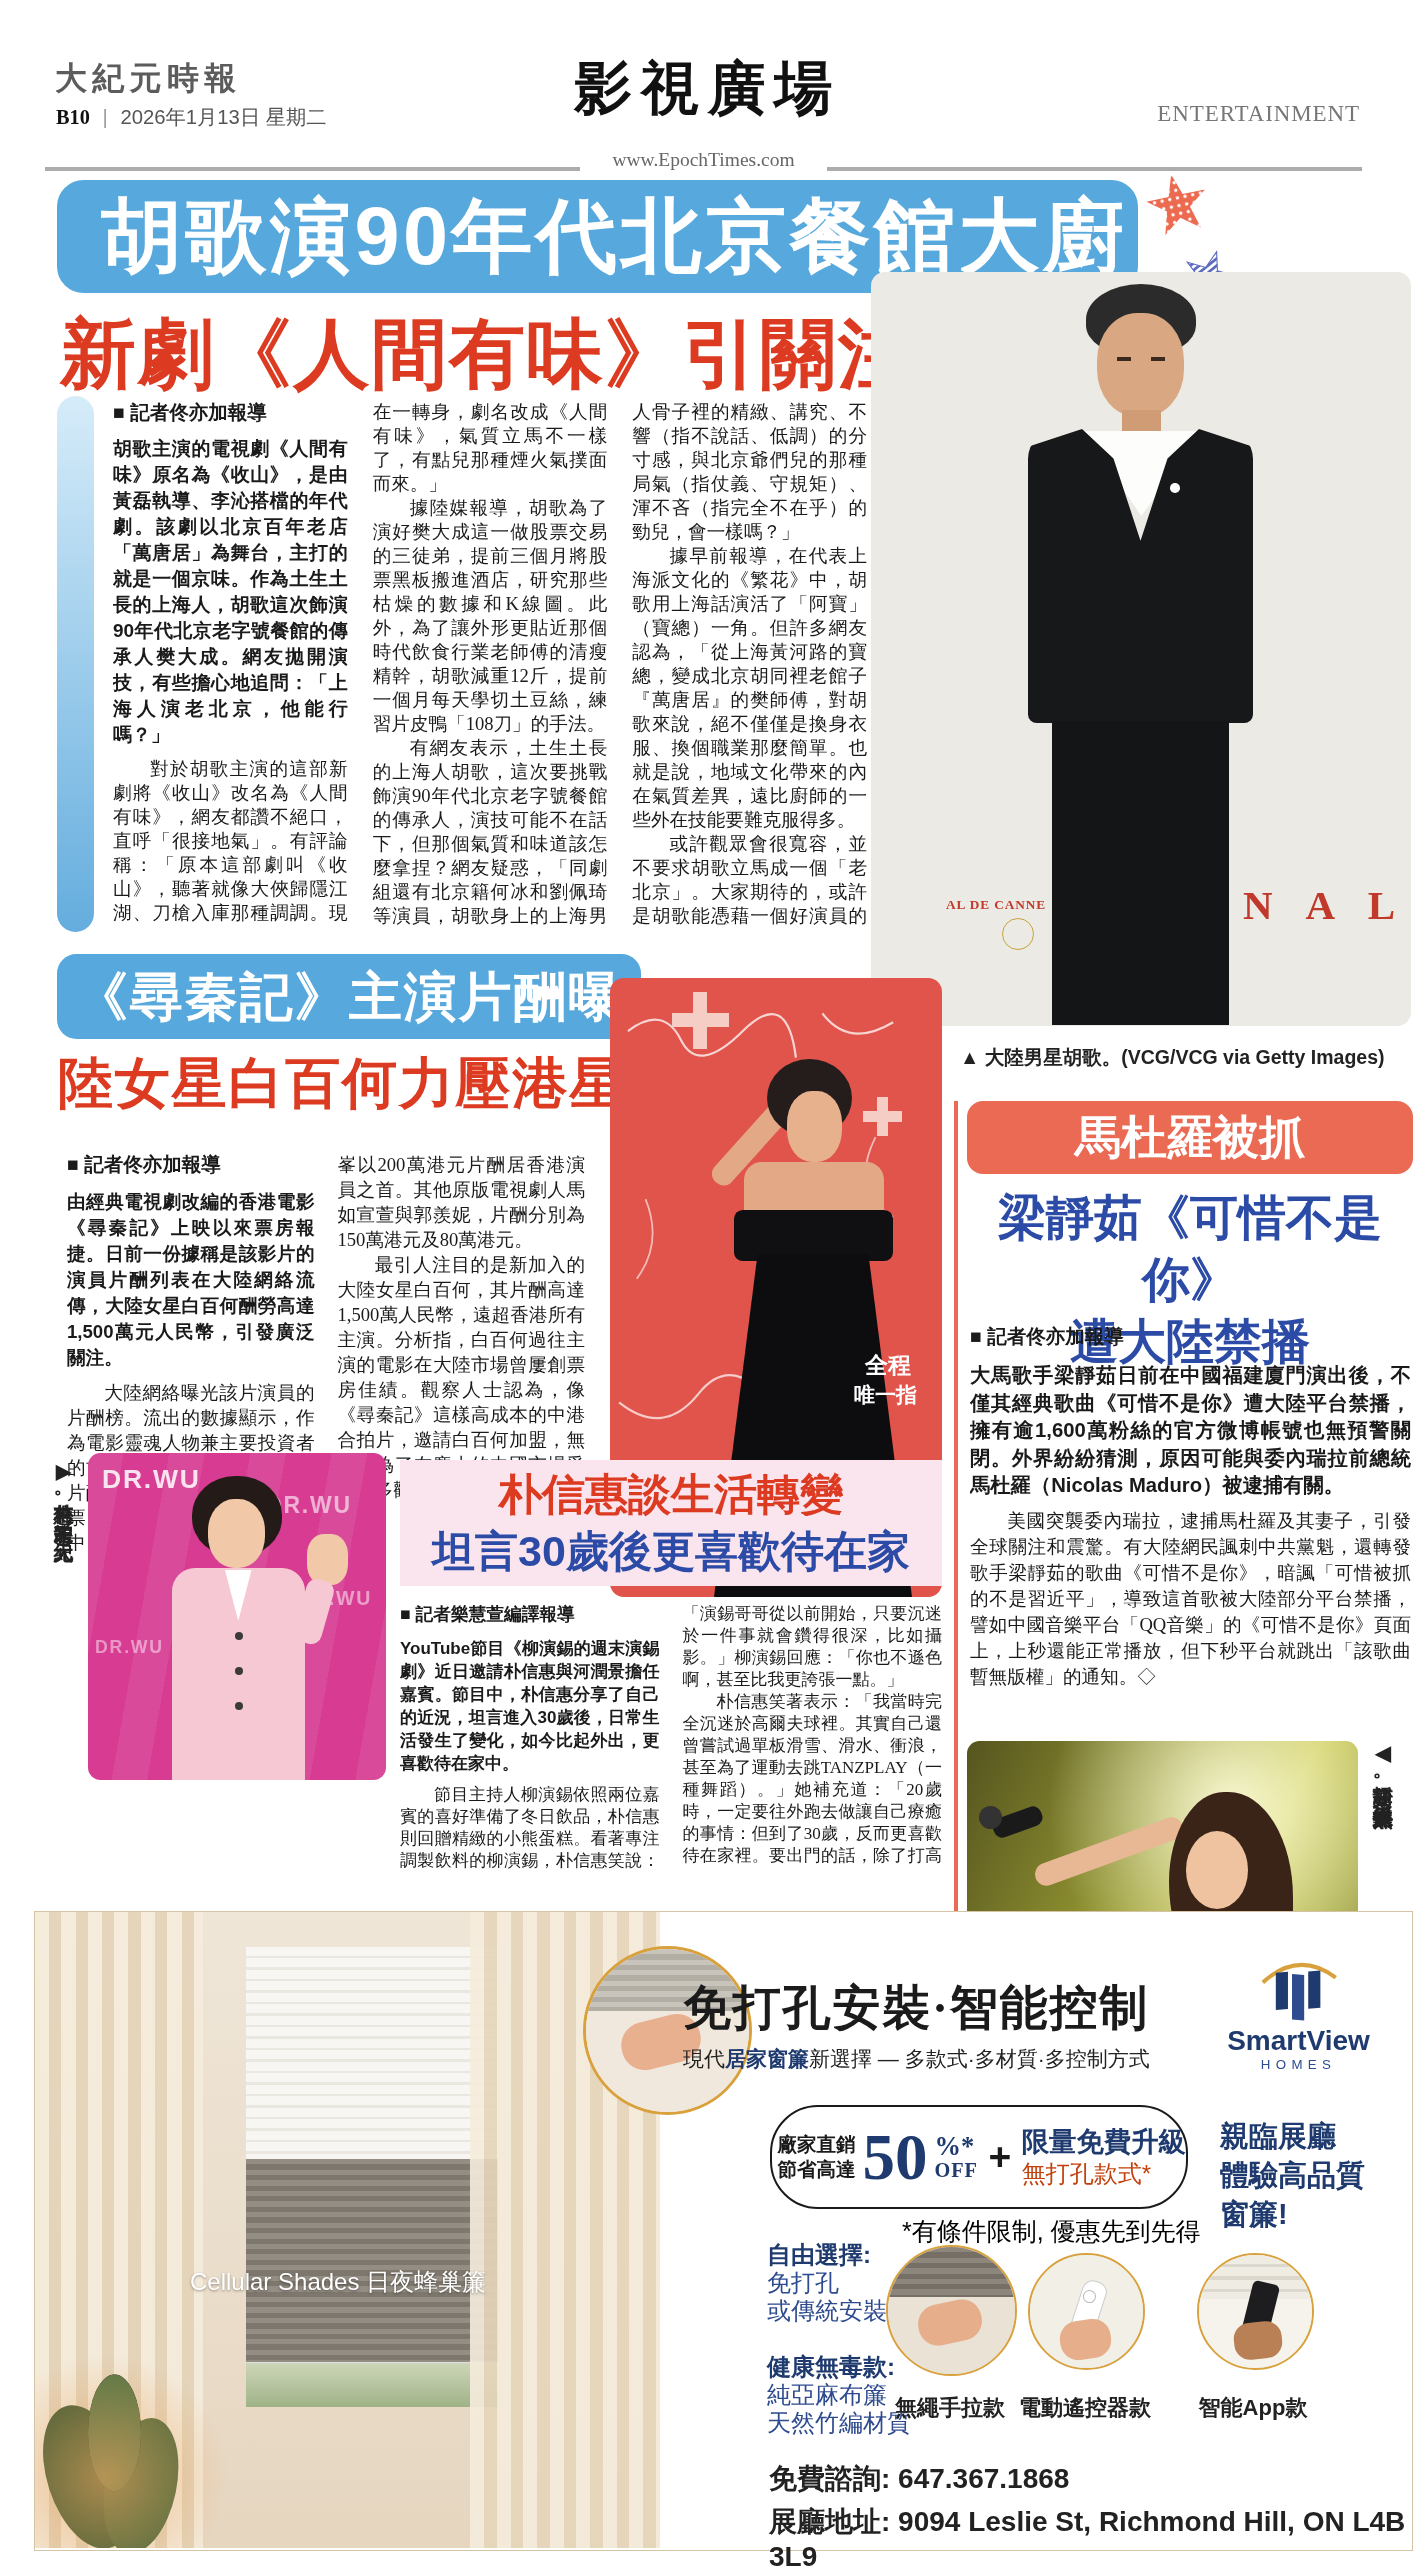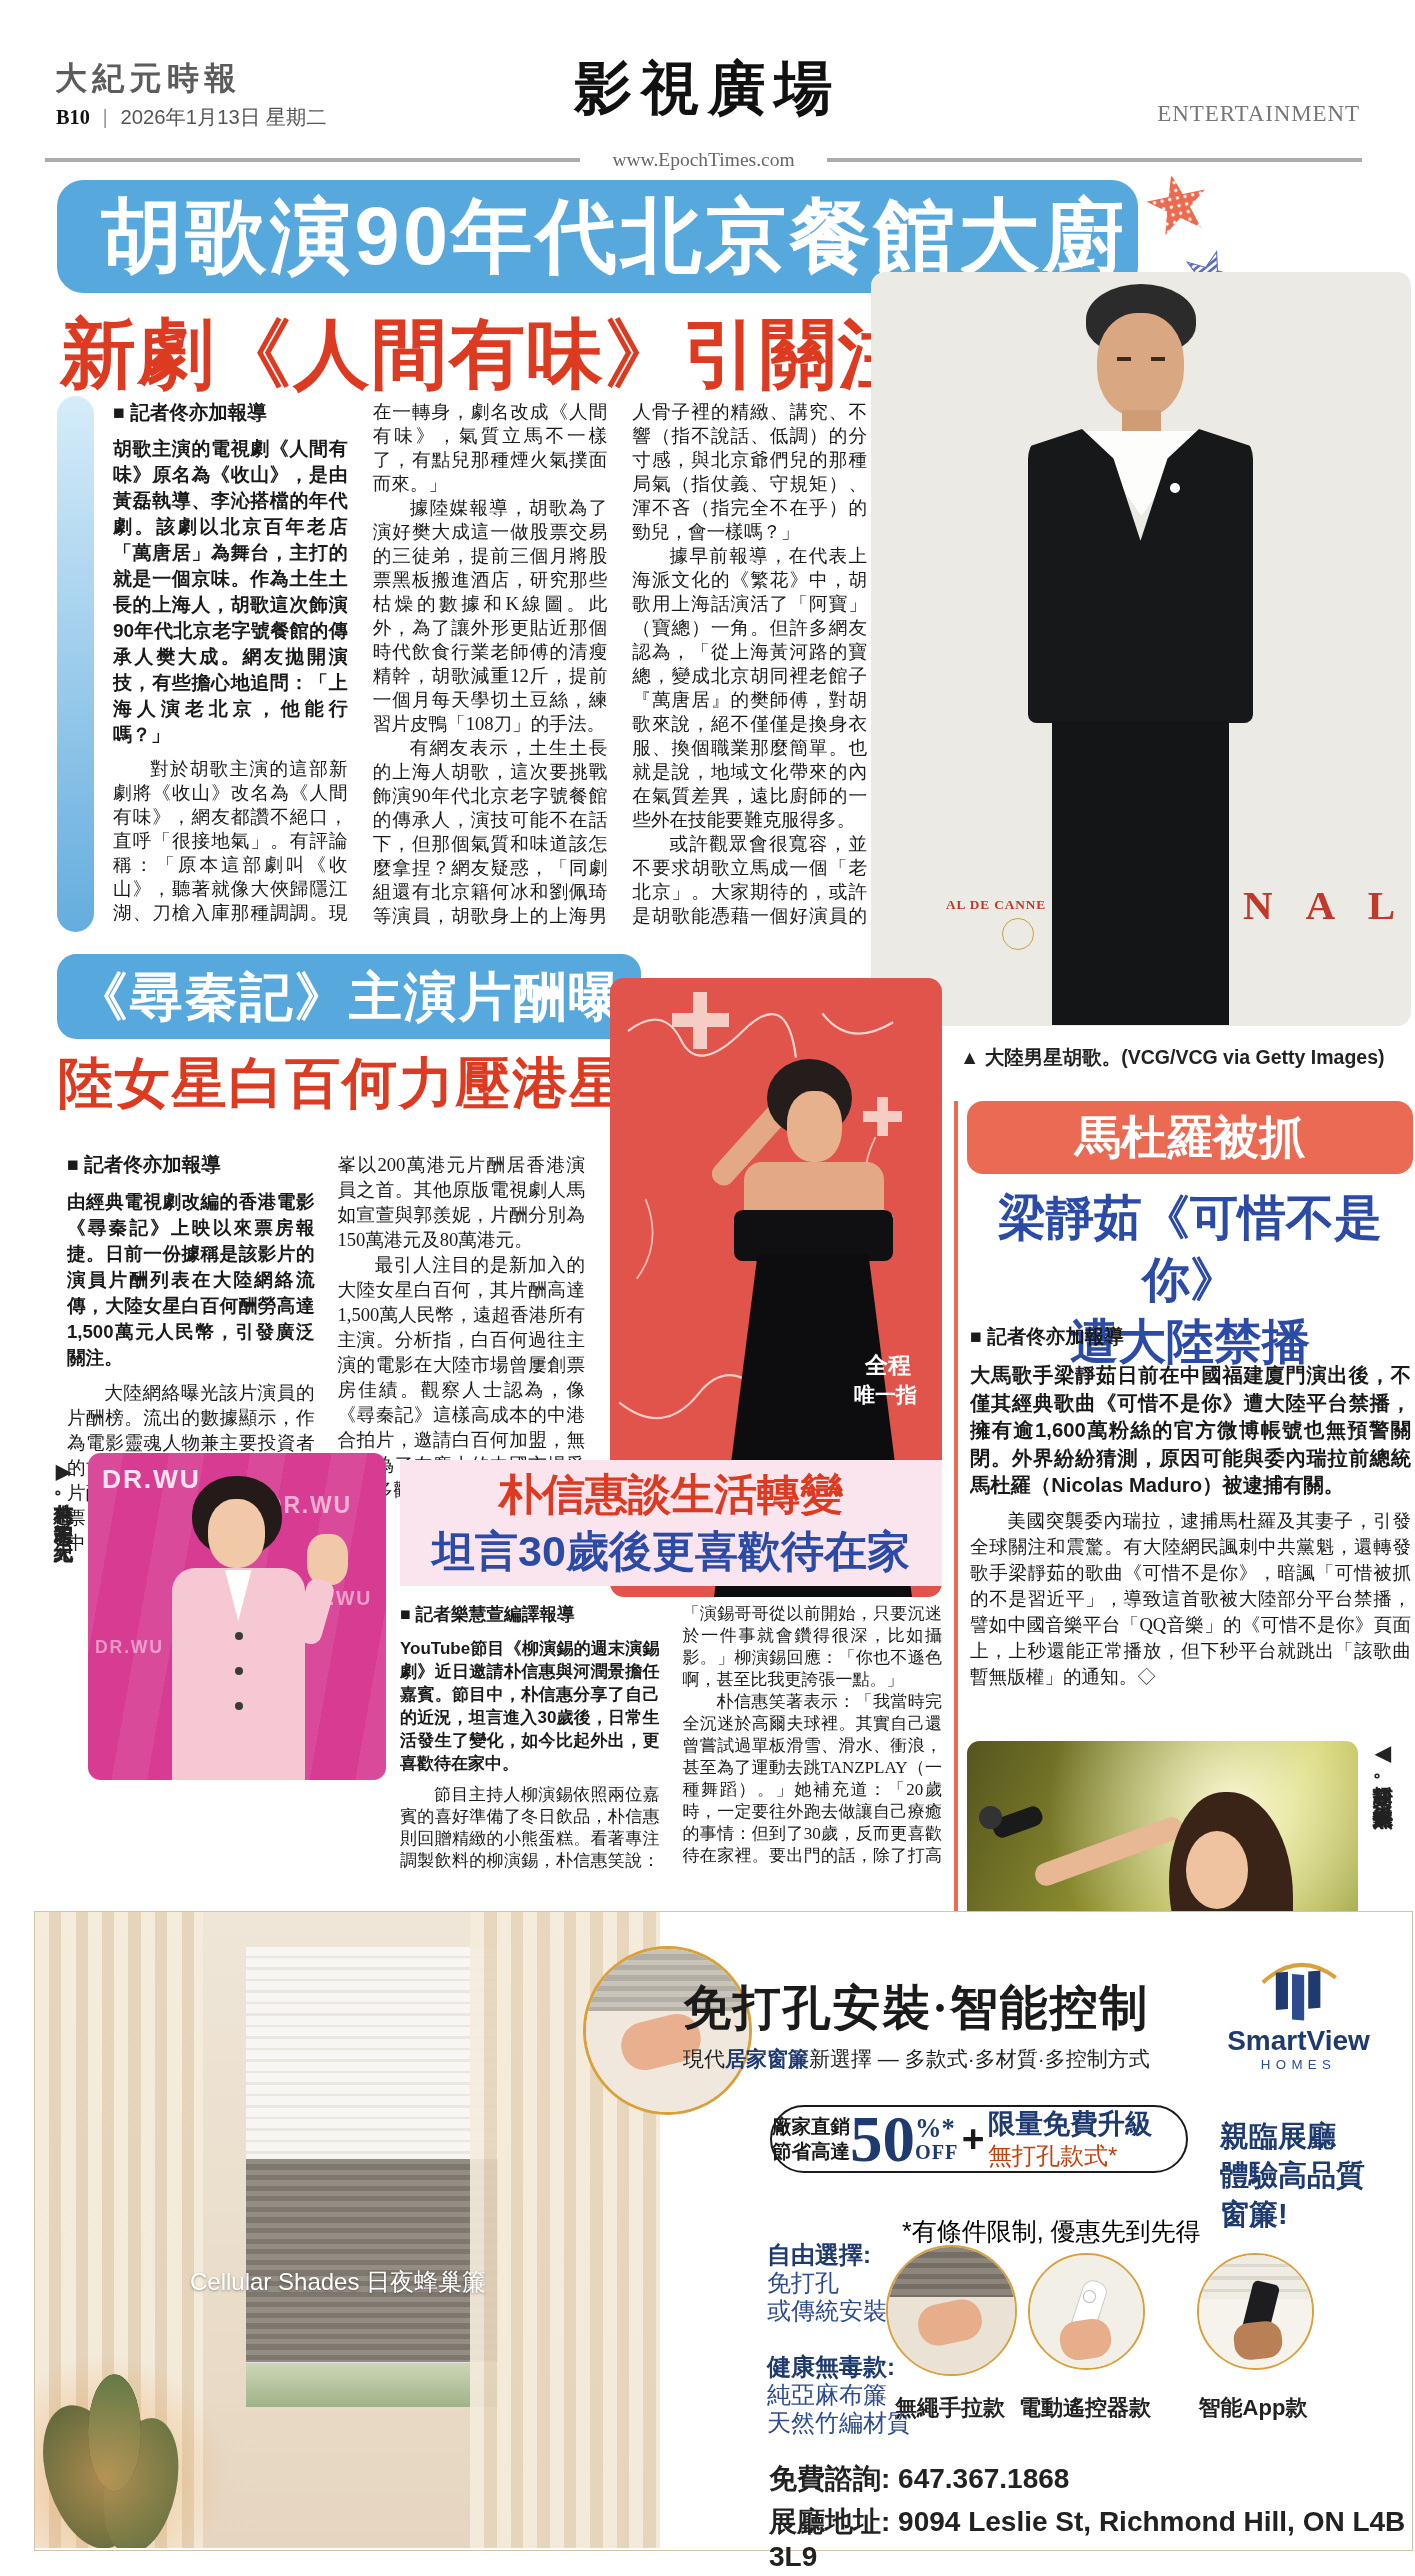--- a/index.html
+++ b/index.html
@@ -41,21 +41,21 @@
 <div id="page">
 
   <div class="abs serif" style="left:55px;top:57px;font-size:32px;font-weight:bold;color:#5c5c5c;letter-spacing:5.3px">大紀元時報</div>
   <div class="abs" style="left:56px;top:103px;font-size:20.3px;color:#555">
     <span class="serif" style="font-weight:bold;color:#111">B10</span>
     <span style="color:#999;margin:0 7px">|</span>
     <span>2026年1月13日 星期二</span>
   </div>
   <div class="abs sans" style="left:0;top:50px;width:100%;text-align:center;font-size:58px;font-weight:bold;color:#111;letter-spacing:8.8px">影視廣場</div>
   <div class="abs serif" style="right:55px;top:101px;font-size:23px;color:#777;letter-spacing:0.9px">ENTERTAINMENT</div>
-  <div class="abs" style="left:45px;right:53px;top:149px;display:flex;align-items:center;gap:32px">
+  <div class="abs" style="left:45px;right:53px;top:149px;display:flex;align-items:flex-end;gap:32px">
     <div class="hline"></div>
     <span class="serif" style="font-size:19.5px;color:#666">www.EpochTimes.com</span>
     <div class="hline"></div>
   </div>
 
   <div class="banner sans" style="left:57px;top:180px;width:1081px;height:113px;line-height:113px;border-radius:26.5px;
        font-size:81px;letter-spacing:3.5px;padding-left:44px;box-sizing:border-box">胡歌演90年代北京餐館大廚</div>
 
   <svg class="abs" style="left:1145px;top:172px;width:65px;height:65px;transform:rotate(-12deg)" viewBox="0 0 100 100">
     <defs>
@@ -265,22 +265,22 @@
       <svg style="width:81px;height:65px" viewBox="0 0 100 80">
         <path d="M6 30 Q50 -10 96 24" stroke="#D9A13B" stroke-width="5" fill="none"></path>
         <rect x="22" y="20" width="15" height="46" fill="#1E3A6E" transform="skewY(-5)"></rect>
         <rect x="42" y="16" width="15" height="56" fill="#2D4B8E" transform="skewY(5)"></rect>
         <rect x="62" y="22" width="15" height="46" fill="#1E3A6E" transform="skewY(-5)"></rect>
       </svg>
       <div class="sans" style="font-size:28px;font-weight:bold;color:#1E3A6E;line-height:30px">SmartView</div>
       <div class="sans" style="font-size:13.3px;color:#2D4B8E;letter-spacing:5.3px;line-height:17.7px">HOMES</div>
     </div>
 
-    <div class="abs" style="left:735px;top:193px;width:418px;height:68px;border:2.7px solid #1a1a1a;border-radius:48px;
-         display:flex;align-items:center;justify-content:flex-start;box-sizing:border-box">
+    <div class="abs" style="left:735px;top:193px;width:418px;height:104px;border:2.7px solid #1a1a1a;border-radius:48px;
+         display:flex;align-items:center;justify-content:flex-end;gap:7px;box-sizing:border-box">
       <div class="pill-col sans">
         <div>廠家直銷</div>
         <div>節省高達</div>
       </div>
       <div class="big50 serif">50</div>
       <div class="pill-stack serif">
         <div class="pct">%*</div>
         <div class="off">OFF</div>
       </div>
       <div class="plus sans">+</div>

